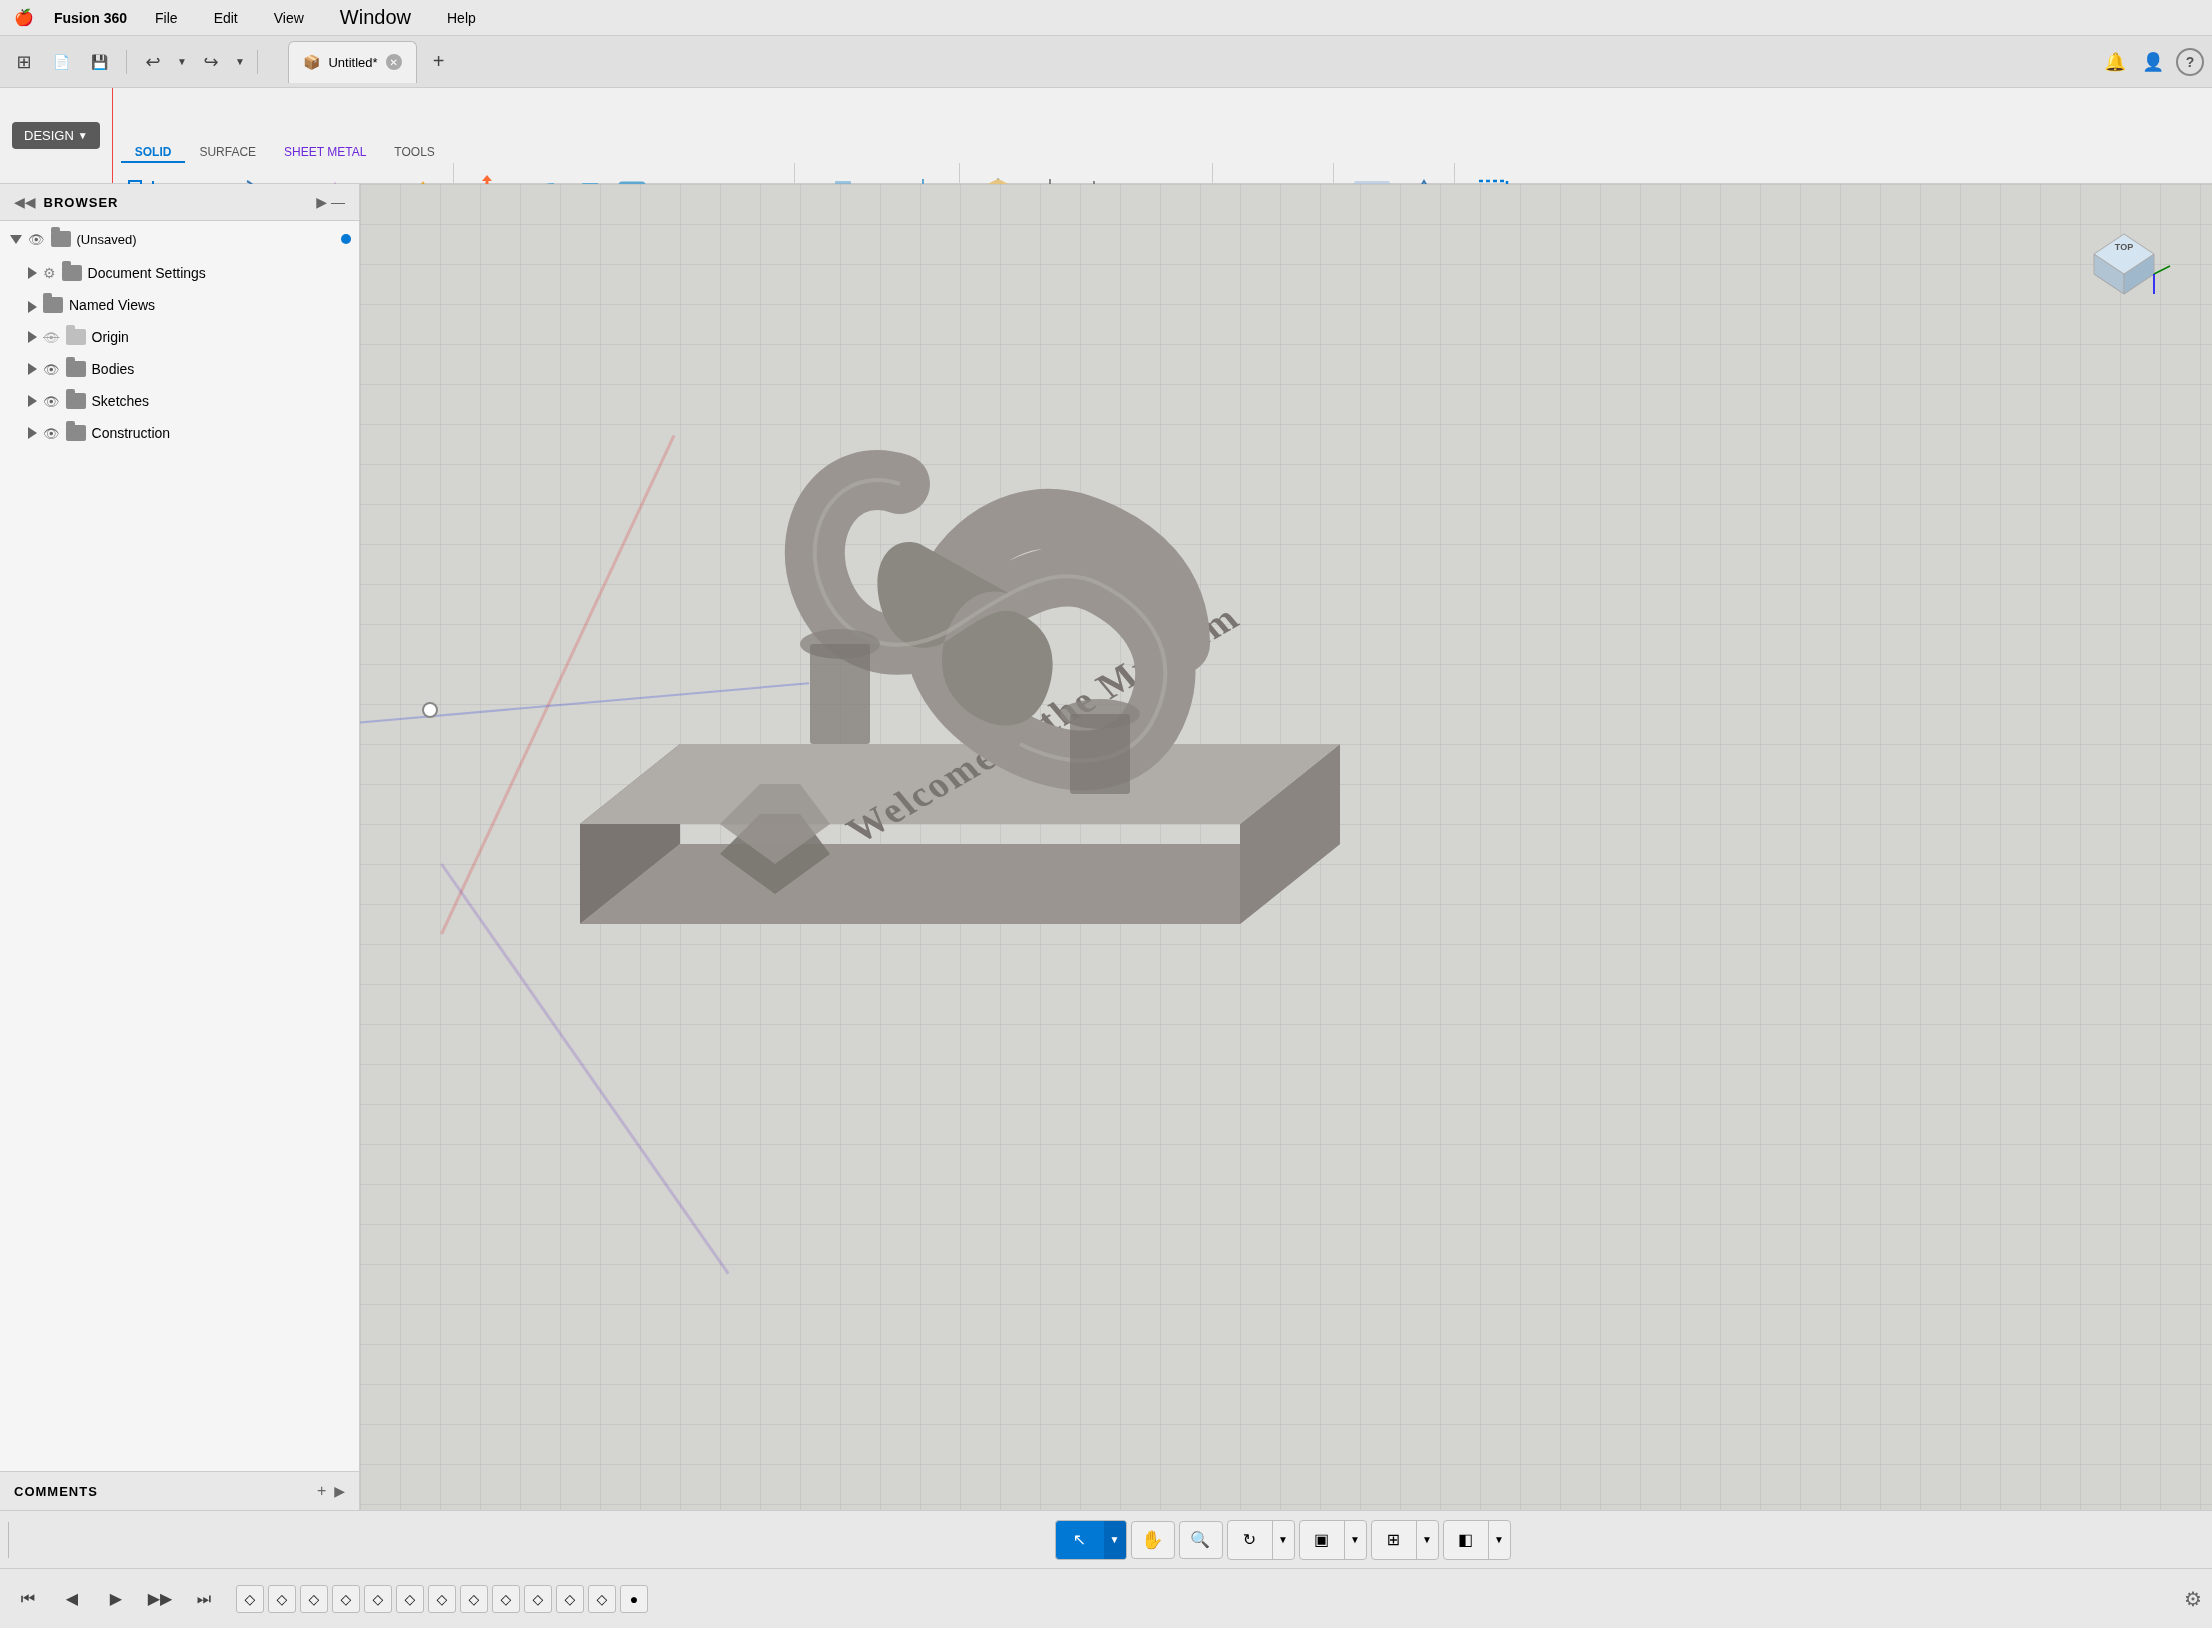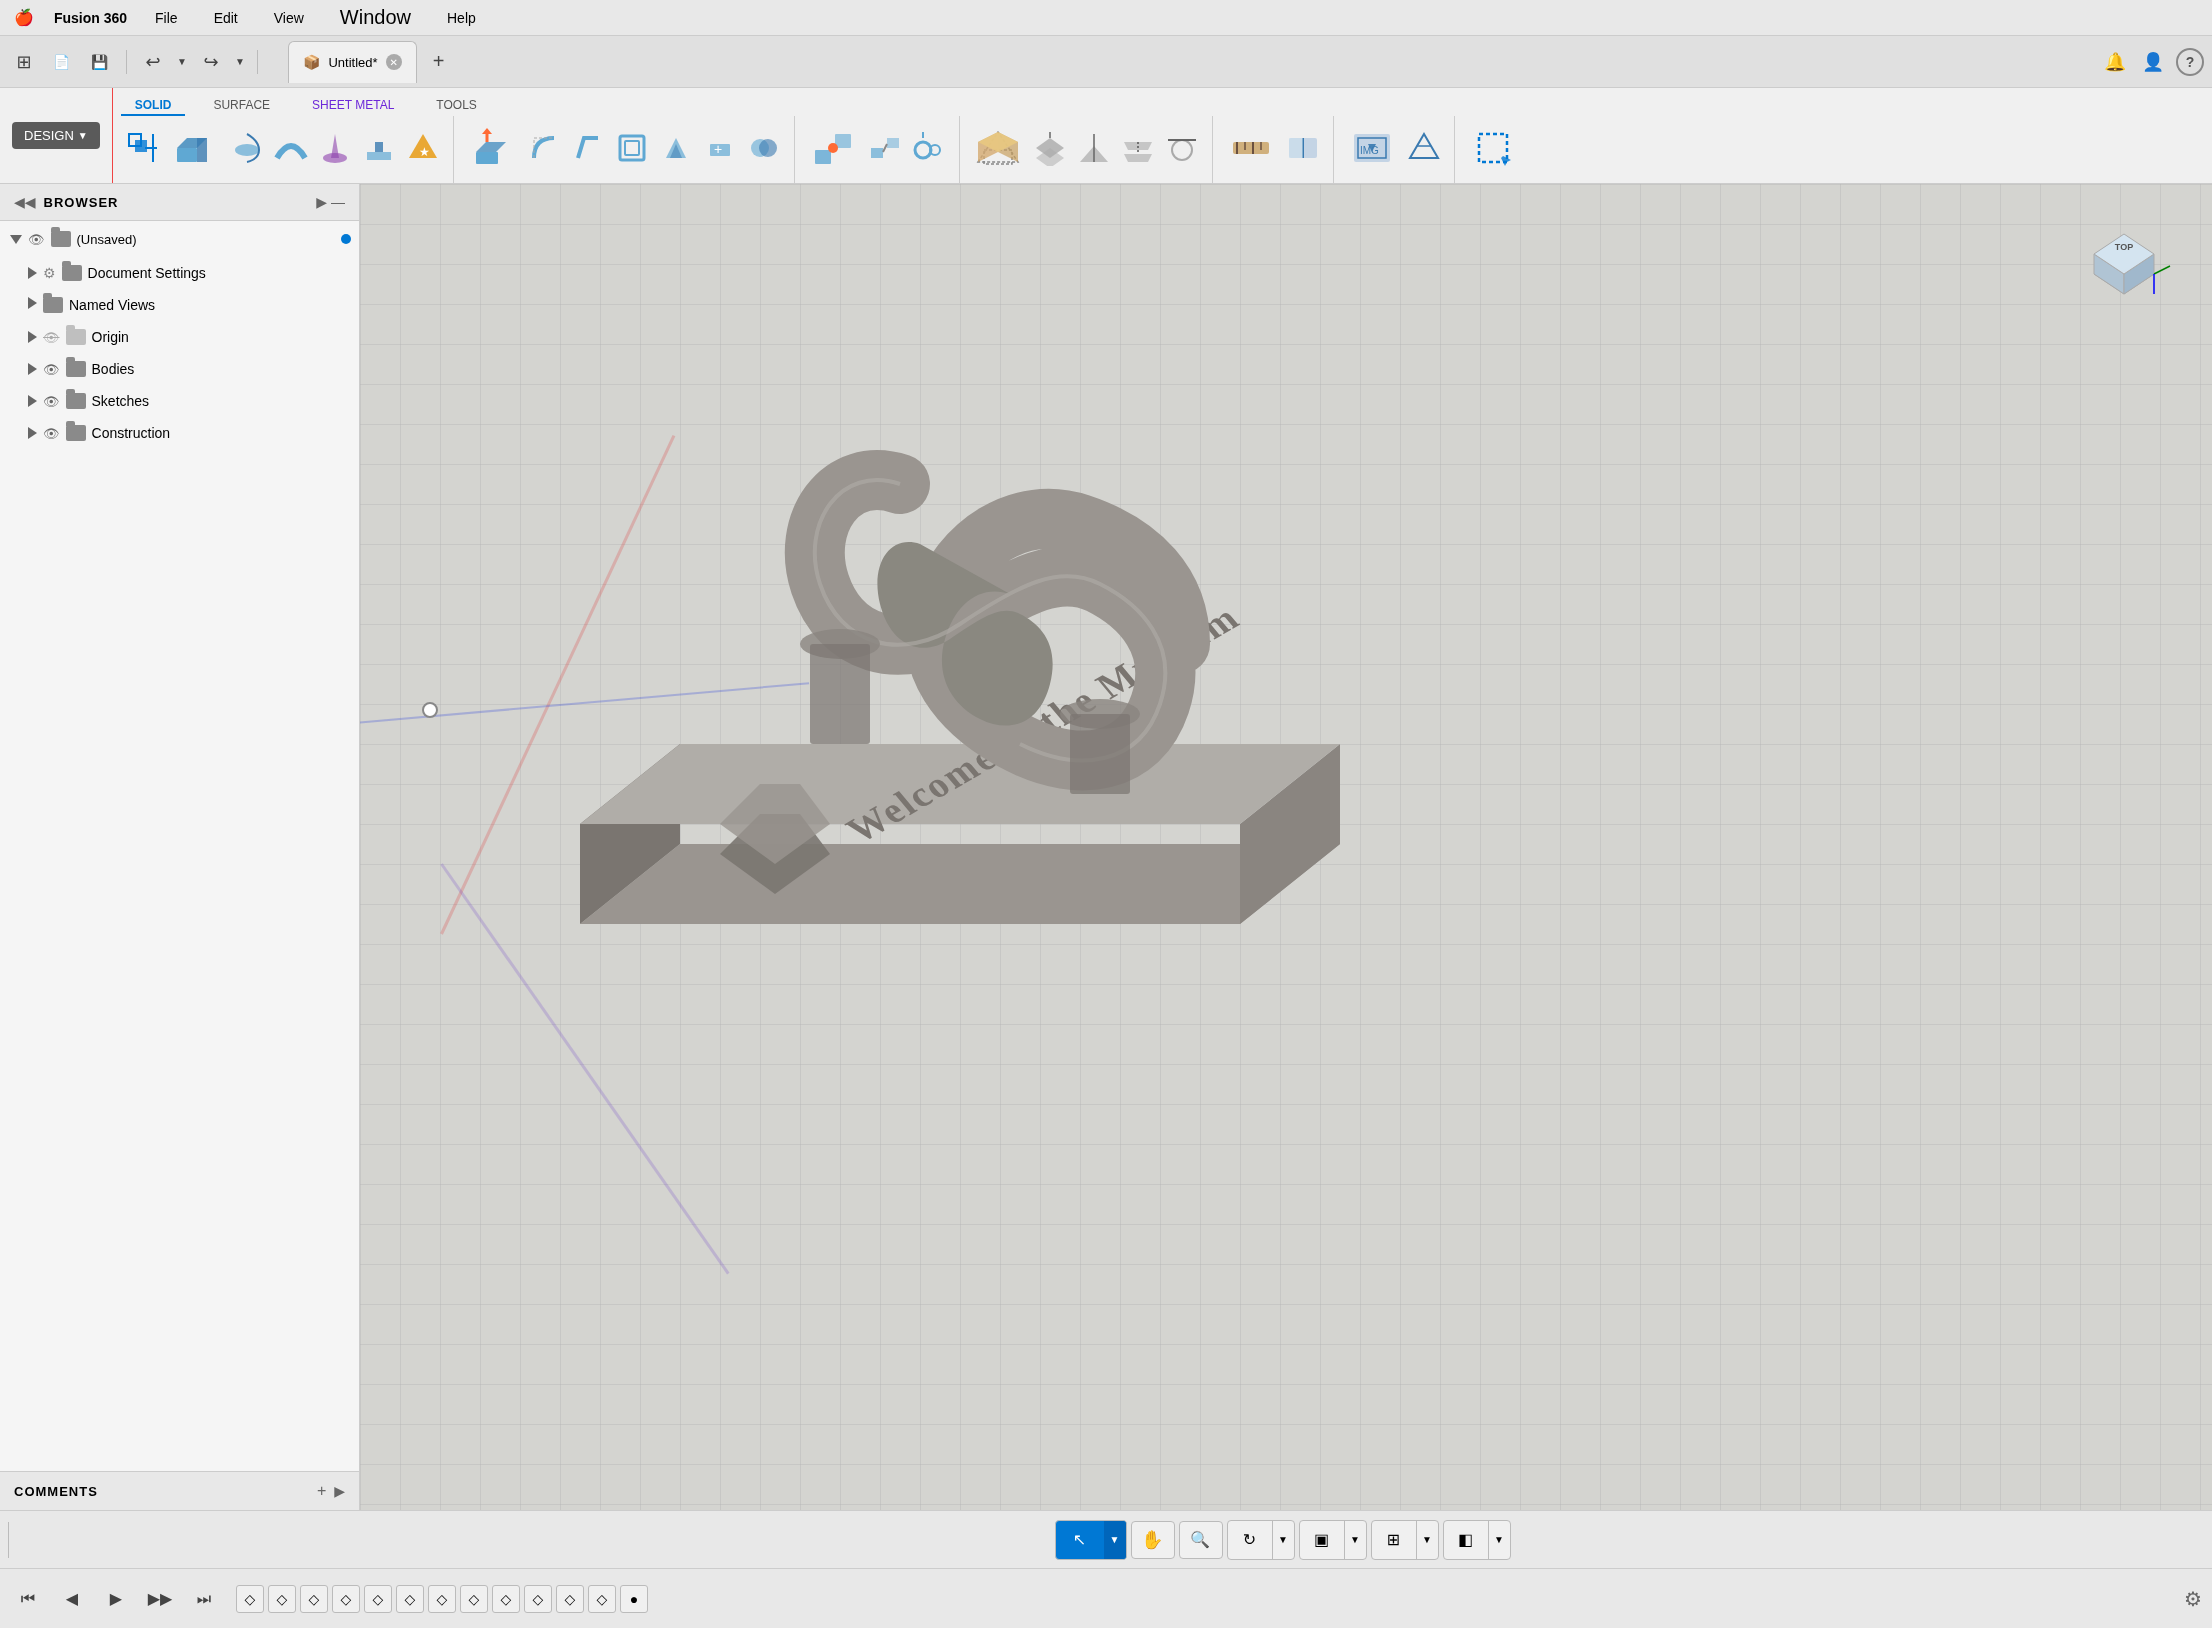--- a/index.html
+++ b/index.html
@@ -161,21 +161,21 @@
 
   <div style="display:flex; align-items:center; padding:0 12px; border-right:1px solid #ef4444;">
     <button class="design-btn">
       <span>DESIGN</span>
       <span style="font-size:10px;">▼</span>
     </button>
   </div>
 
   <div style="flex:1; display:flex; flex-direction:column;">
 
-    <div style="display:flex; padding:8px 8px 0 8px; gap:14px; height:30px;">
+    <div style="display:flex; padding:8px 8px 0 8px; gap:0; height:30px;margin-top:47px;">
       <div style="padding:2px 14px; font-size:12px; font-weight:700; color:#0078d4; border-bottom:2px solid #0078d4; cursor:pointer;">SOLID</div>
       <div style="padding:2px 14px; font-size:12px; color:#555; cursor:pointer;">SURFACE</div>
       <div style="padding:2px 14px; font-size:12px; color:#6d28d9; cursor:pointer;">SHEET METAL</div>
       <div style="padding:2px 14px; font-size:12px; color:#555; cursor:pointer;">TOOLS</div>
     </div>
 
     <div style="display:flex; align-items:center; flex:1;">
 
       <div class="tool-group">
         <div class="tool-icons-row">
@@ -447,21 +447,21 @@
 
     <div style="display:flex; align-items:center; padding:8px 8px; gap:6px; cursor:pointer; padding-left:28px;">
       <div class="triangle triangle-right"></div>
       <div style="font-size:14px; color:#888;">⚙</div>
       <div style="width:20px;height:16px;background:#8a8a8a;border-radius:2px;position:relative;">
         <div style="position:absolute;top:-4px;left:0;width:9px;height:5px;background:#8a8a8a;border-radius:2px 2px 0 0;"></div>
       </div>
       <span style="font-size:14px;">Document Settings</span>
     </div>
 
-    <div style="display:flex; align-items:flex-start; padding:8px 8px; gap:6px; cursor:pointer; padding-left:28px;">
+    <div style="display:flex; align-items:flex-end; padding:8px 8px; gap:6px; cursor:pointer; padding-left:28px;">
       <div class="triangle triangle-right"></div>
       <div style="width:20px;height:16px;background:#8a8a8a;border-radius:2px;position:relative;">
         <div style="position:absolute;top:-4px;left:0;width:9px;height:5px;background:#8a8a8a;border-radius:2px 2px 0 0;"></div>
       </div>
       <span style="font-size:14px;">Named Views</span>
     </div>
 
     <div style="display:flex; align-items:center; padding:8px 8px; gap:6px; cursor:pointer; padding-left:28px;">
       <div class="triangle triangle-right"></div>
       <div style="font-size:13px; color:#aaa; text-decoration:line-through;">👁</div>

